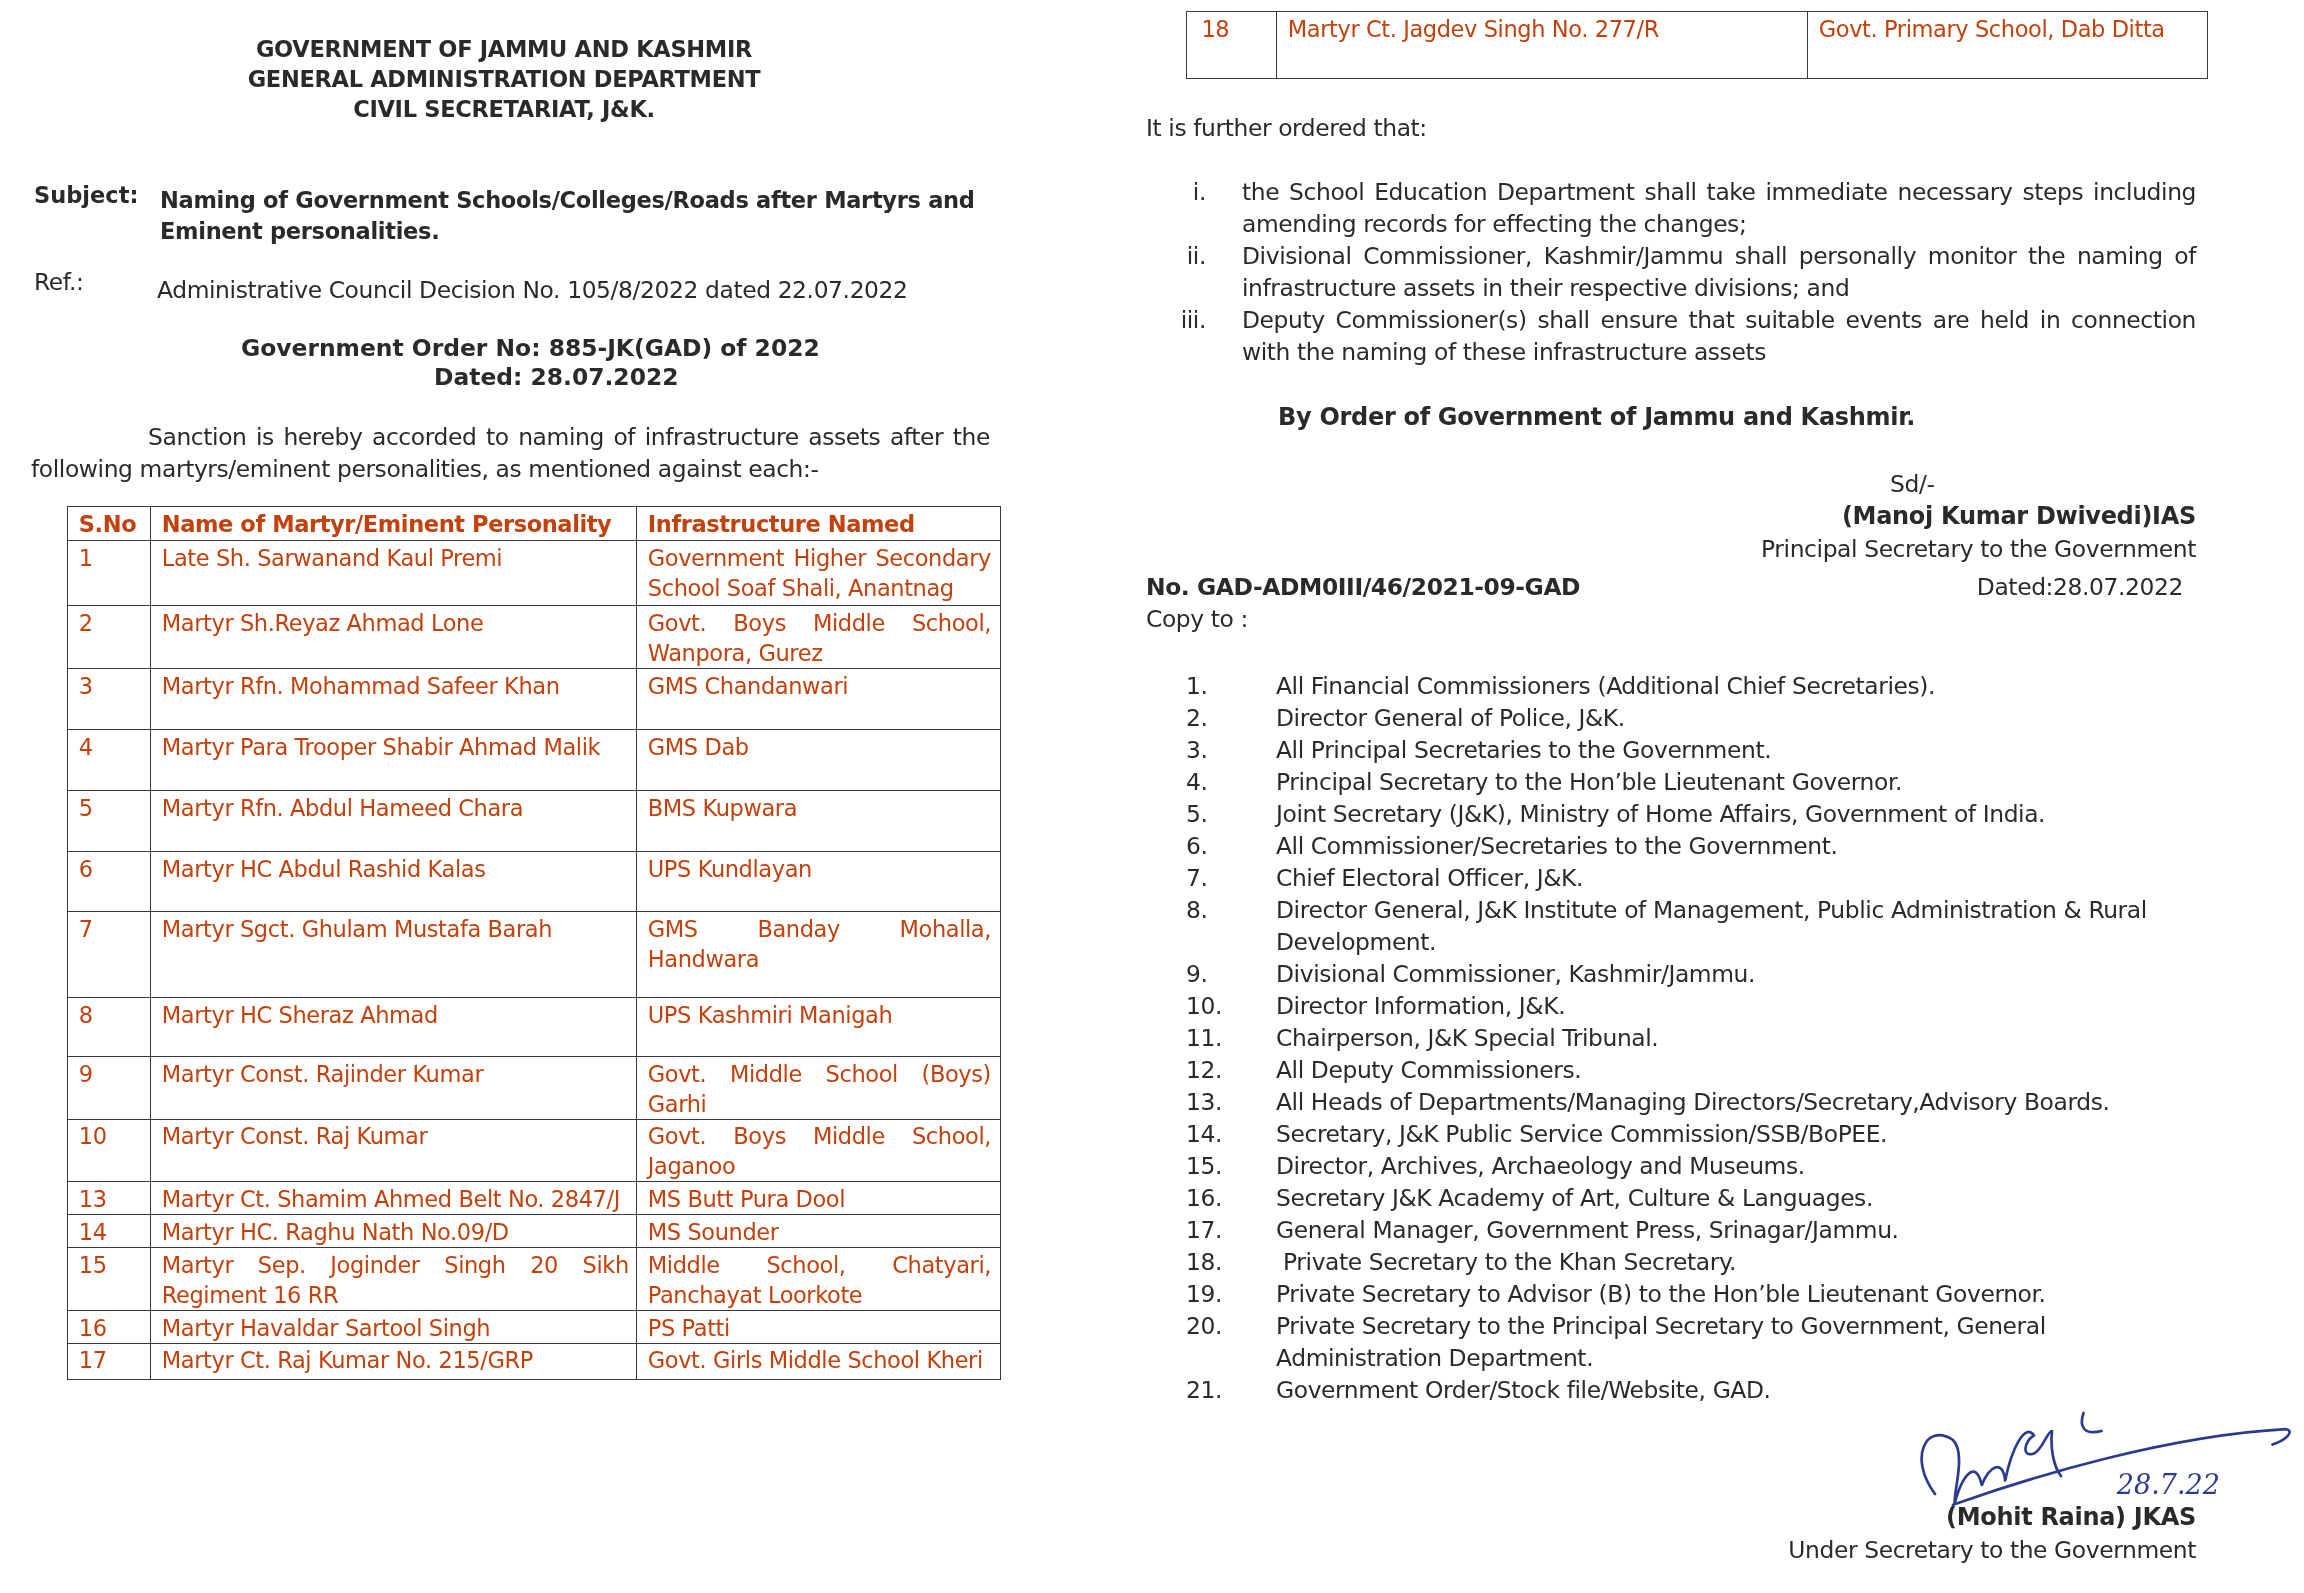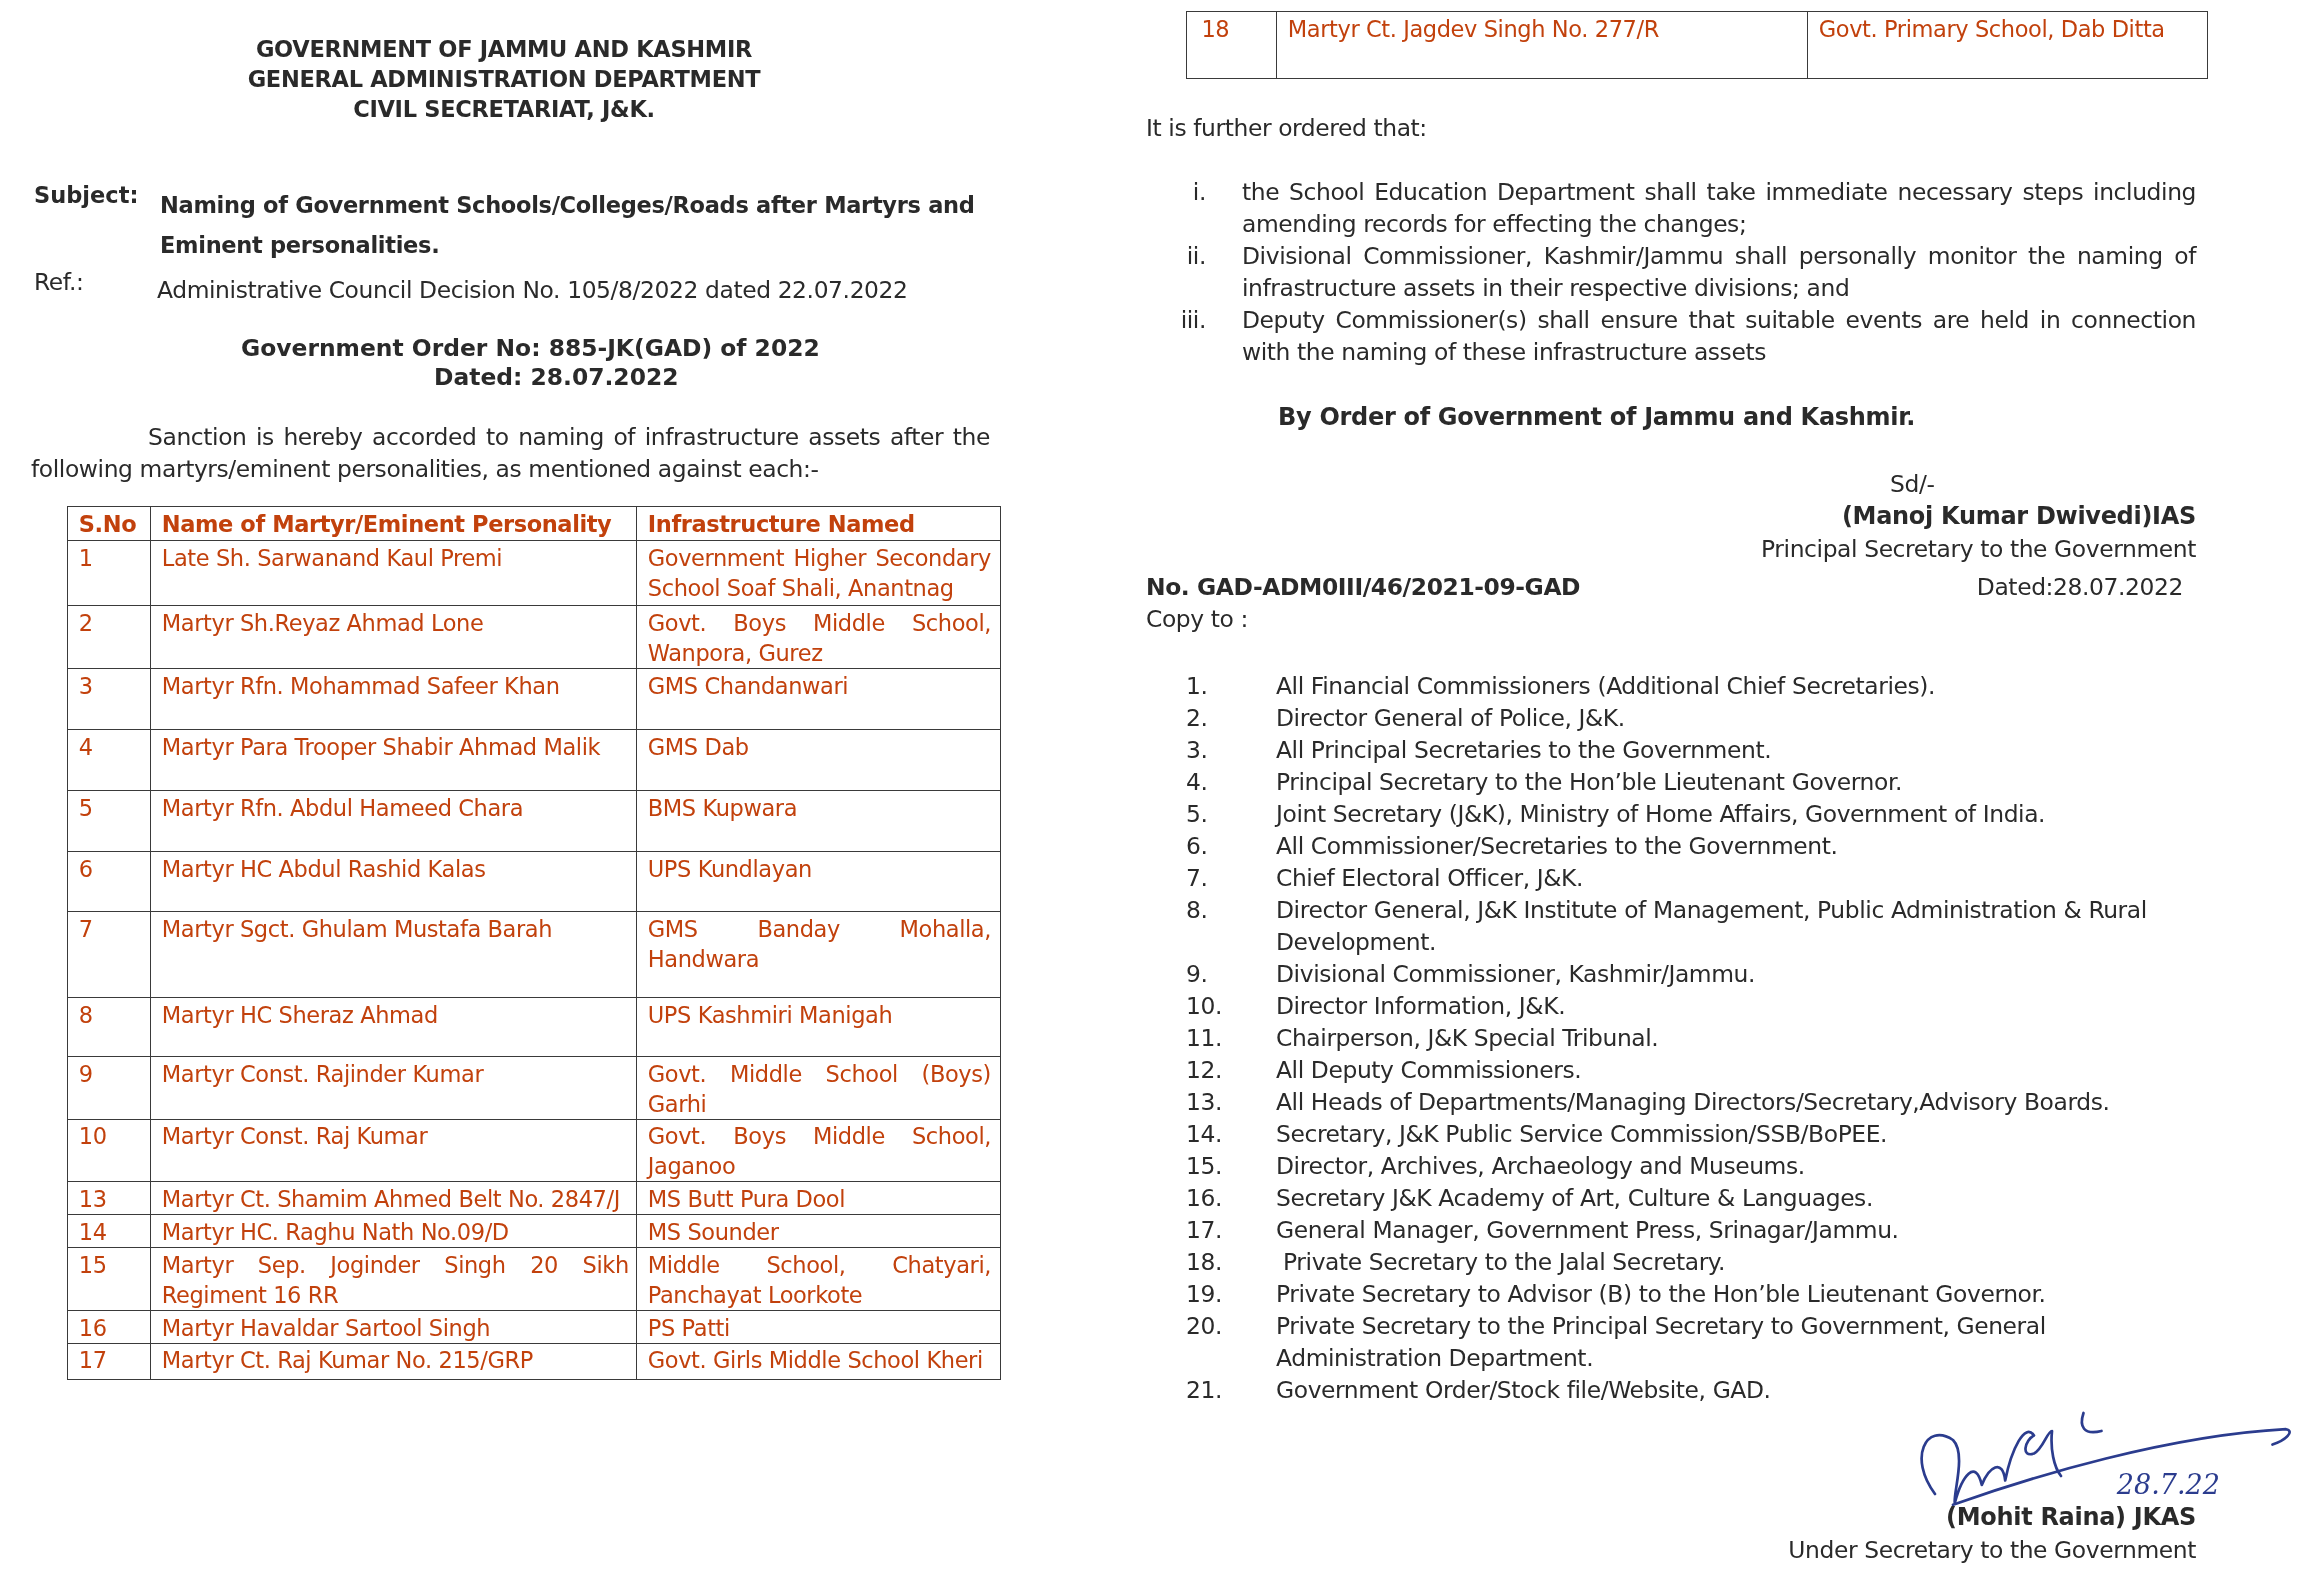--- a/index.html
+++ b/index.html
@@ -39,21 +39,21 @@
 </head>
 <body>
 
 <div class="abs hdr" style="left:216px; top:34px; width:576px;">
   <div>GOVERNMENT OF JAMMU AND KASHMIR</div>
   <div>GENERAL ADMINISTRATION DEPARTMENT</div>
   <div>CIVIL SECRETARIAT, J&amp;K.</div>
 </div>
 
 <div class="abs bold" style="left:34px; top:180px; font-size:22.5px; line-height:31px;">Subject:</div>
-<div class="abs bold" style="left:160px; top:185px; width:837px; font-size:22.5px; line-height:40px; letter-spacing:-0.3px;">Naming of Government Schools/Colleges/Roads after Martyrs and Eminent personalities.</div>
+<div class="abs bold" style="left:160px; top:185px; width:837px; font-size:22.5px; line-height:31px; letter-spacing:-0.3px;">Naming of Government Schools/Colleges/Roads after Martyrs and Eminent personalities.</div>
 
 <div class="abs txt" style="left:34px; top:266px;">Ref.:</div>
 <div class="abs txt" style="left:157px; top:274px; width:810px;">Administrative Council Decision No. 105/8/2022 dated 22.07.2022</div>
 
 <div class="abs bold" style="left:241px; top:333px; font-size:23.4px; line-height:31px;">Government Order No: 885-JK(GAD) of 2022</div>
 <div class="abs bold" style="left:434px; top:362px; font-size:23.4px; line-height:31px;">Dated: 28.07.2022</div>
 
 <div class="abs txt just" style="left:31px; top:421px; width:959px; text-indent:117px;">
   <span>Sanction is hereby accorded to naming of infrastructure assets after the following martyrs/eminent personalities, as mentioned against each:-</span>
 </div>
@@ -255,21 +255,21 @@
   <div class="row">
       <span class="num">16.</span>
       <span class="body">Secretary J&amp;K Academy of Art, Culture &amp; Languages.</span>
     </div>
   <div class="row">
       <span class="num">17.</span>
       <span class="body">General Manager, Government Press, Srinagar/Jammu.</span>
     </div>
   <div class="row">
       <span class="num">18.</span>
-      <span class="body" style="white-space:pre;"> Private Secretary to the Jalal Secretary.</span>
+      <span class="body" style="white-space:pre;"> Private Secretary to the Khan Secretary.</span>
     </div>
   <div class="row">
       <span class="num">19.</span>
       <span class="body">Private Secretary to Advisor (B) to the Hon’ble Lieutenant Governor.</span>
     </div>
   <div class="row">
       <span class="num">20.</span>
       <span class="body" style="max-width:810px;">Private Secretary to the Principal Secretary to Government, General Administration Department.</span>
     </div>
   <div class="row">

